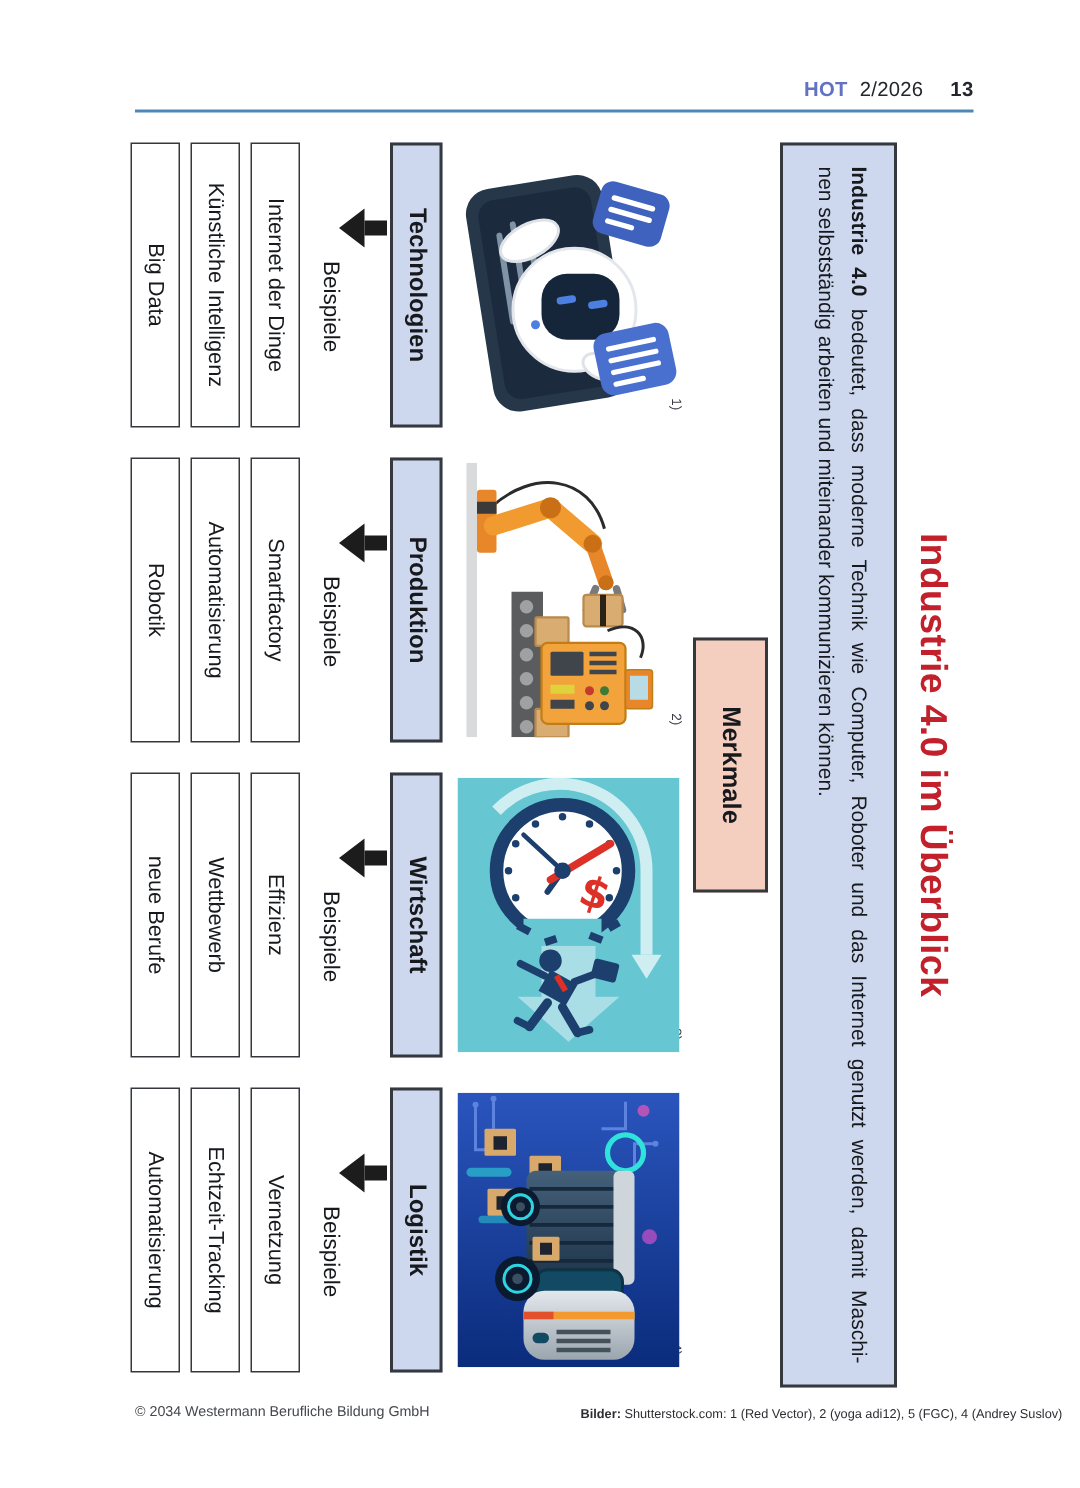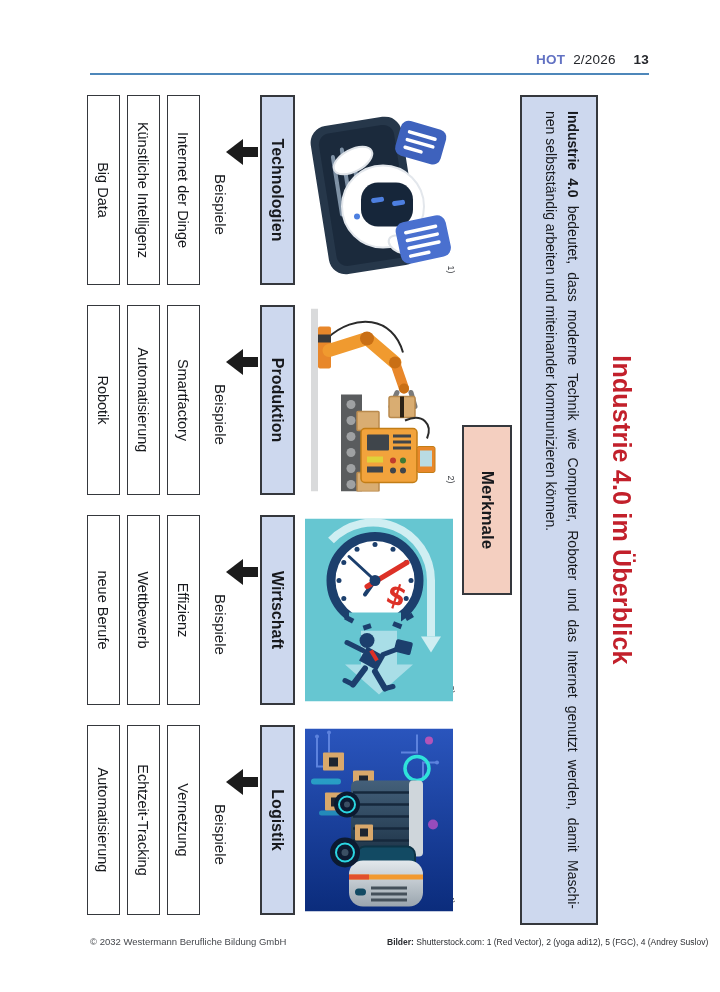--- a/index.html
+++ b/index.html
@@ -308,14 +308,14 @@
         <span class="beispiele">Beispiele</span>
       </div>
       <div class="ex-box">Vernetzung</div>
       <div class="ex-box">Echtzeit-Tracking</div>
       <div class="ex-box">Automatisierung</div>
     </div>
 
   </div>
 </div>
 
-<div class="foot-copy">© 2032 Westermann Berufliche Bildung GmbH</div>
+<div class="foot-copy">© 2034 Westermann Berufliche Bildung GmbH</div>
 <div class="foot-credits"><b>Bilder:</b><span> Shutterstock.com: 1 (Red Vector), 2 (yoga adi12), 5 (FGC), 4 (Andrey Suslov)</span></div>
 
 </body></html>

